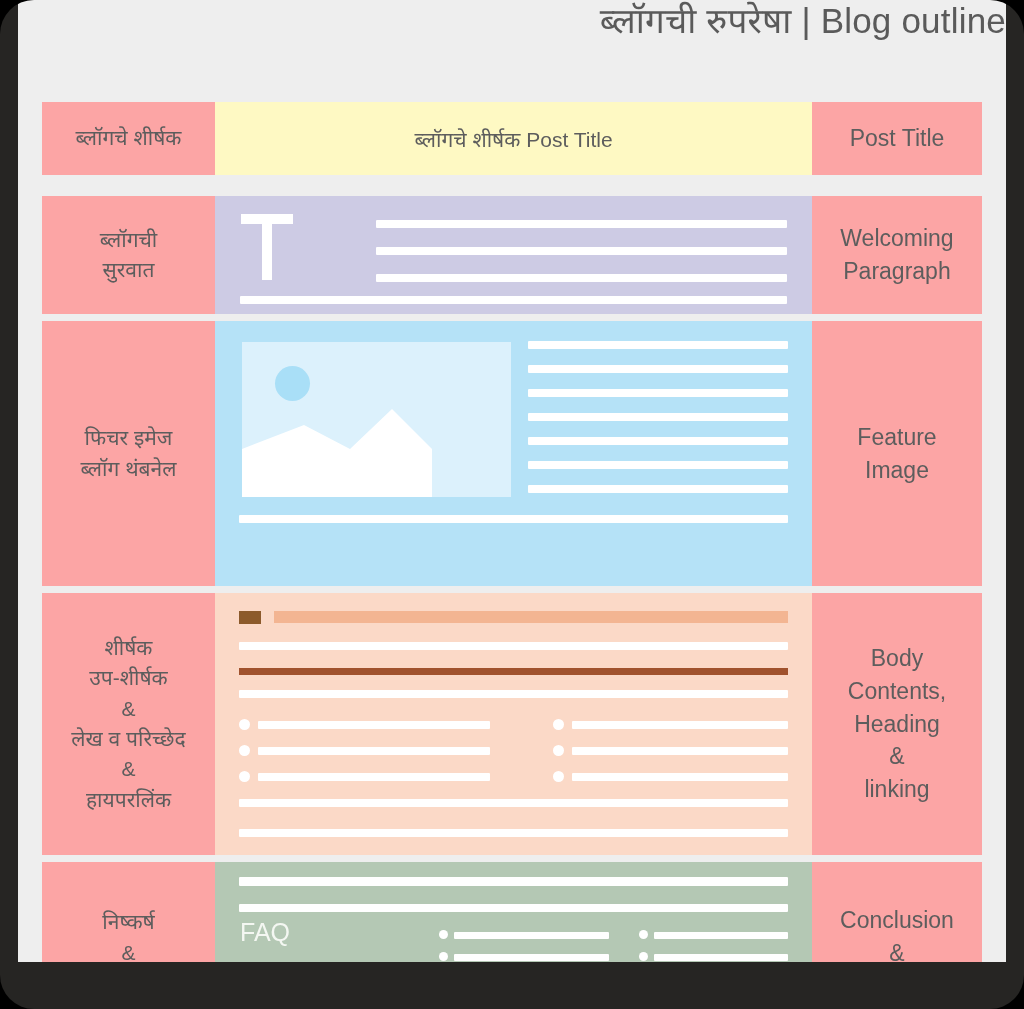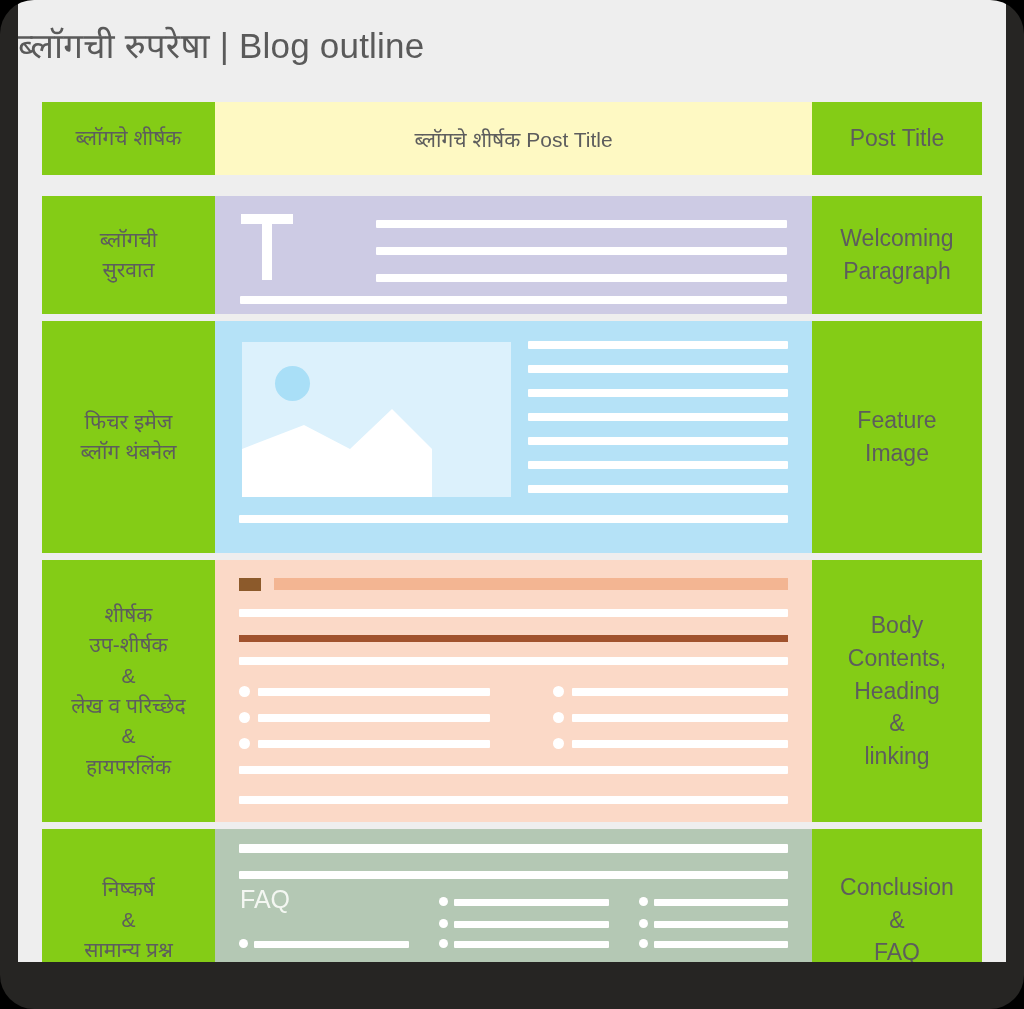--- a/index.html
+++ b/index.html
@@ -30,22 +30,21 @@
     top: 0px;
     width: 988px;
     height: 962px;
     background: #eeeeee;
     overflow: hidden;
   }
 
   
   .page-title {
     margin: 0;
-    padding-top: 25px;
-    text-align: left;
+    text-align: right;
     font-size: 35px;
     font-weight: 400;
     color: #5a5a5a;
     letter-spacing: 0.2px;
     line-height: 1.2;
   }
 
   
   .outline-table {
     position: absolute;
@@ -53,21 +52,21 @@
     top: 102px;
     width: 940px;
   }
   .row {
     display: flex;
     align-items: stretch;
     margin-bottom: 7px;
     background: #eeeeee;
   }
   .cell-left, .cell-right {
-    background: #84cc16;
+    background: #fca5a5;
     display: flex;
     align-items: center;
     justify-content: center;
     text-align: center;
     color: #5d5d5d;
     box-sizing: border-box;
   }
   .cell-left {
     width: 173px;
     flex: 0 0 173px;
@@ -117,21 +116,21 @@
     content: "";
     position: absolute;
     left: 21px;
     top: 10px;
     width: 10px;
     height: 56px;
     background: #ffffff;
   }
 
   
-  .r3 { height: 232px; }
+  .r3 { height: 265px; }
   .r3 .cell-mid { background: #b5e2f7; }
   .img-ph {
     position: absolute;
     left: 27px;
     top: 21px;
     width: 269px;
     height: 155px;
     background: #dcf1fc;
     overflow: hidden;
   }

